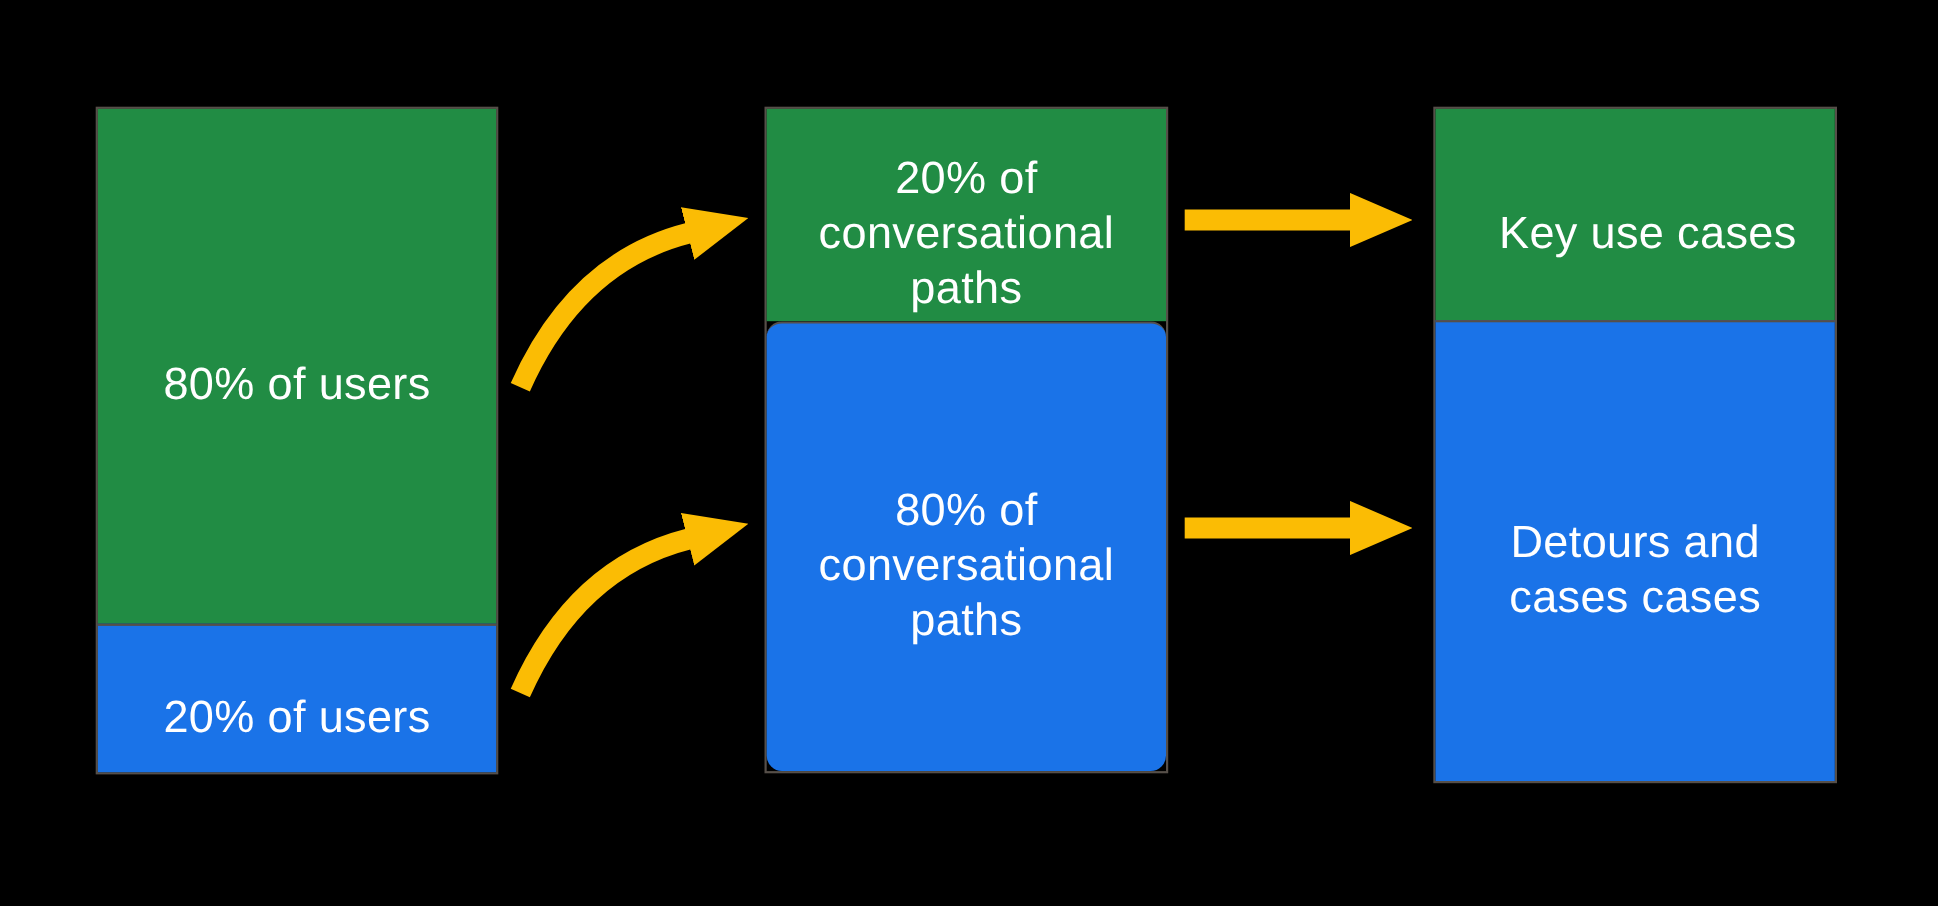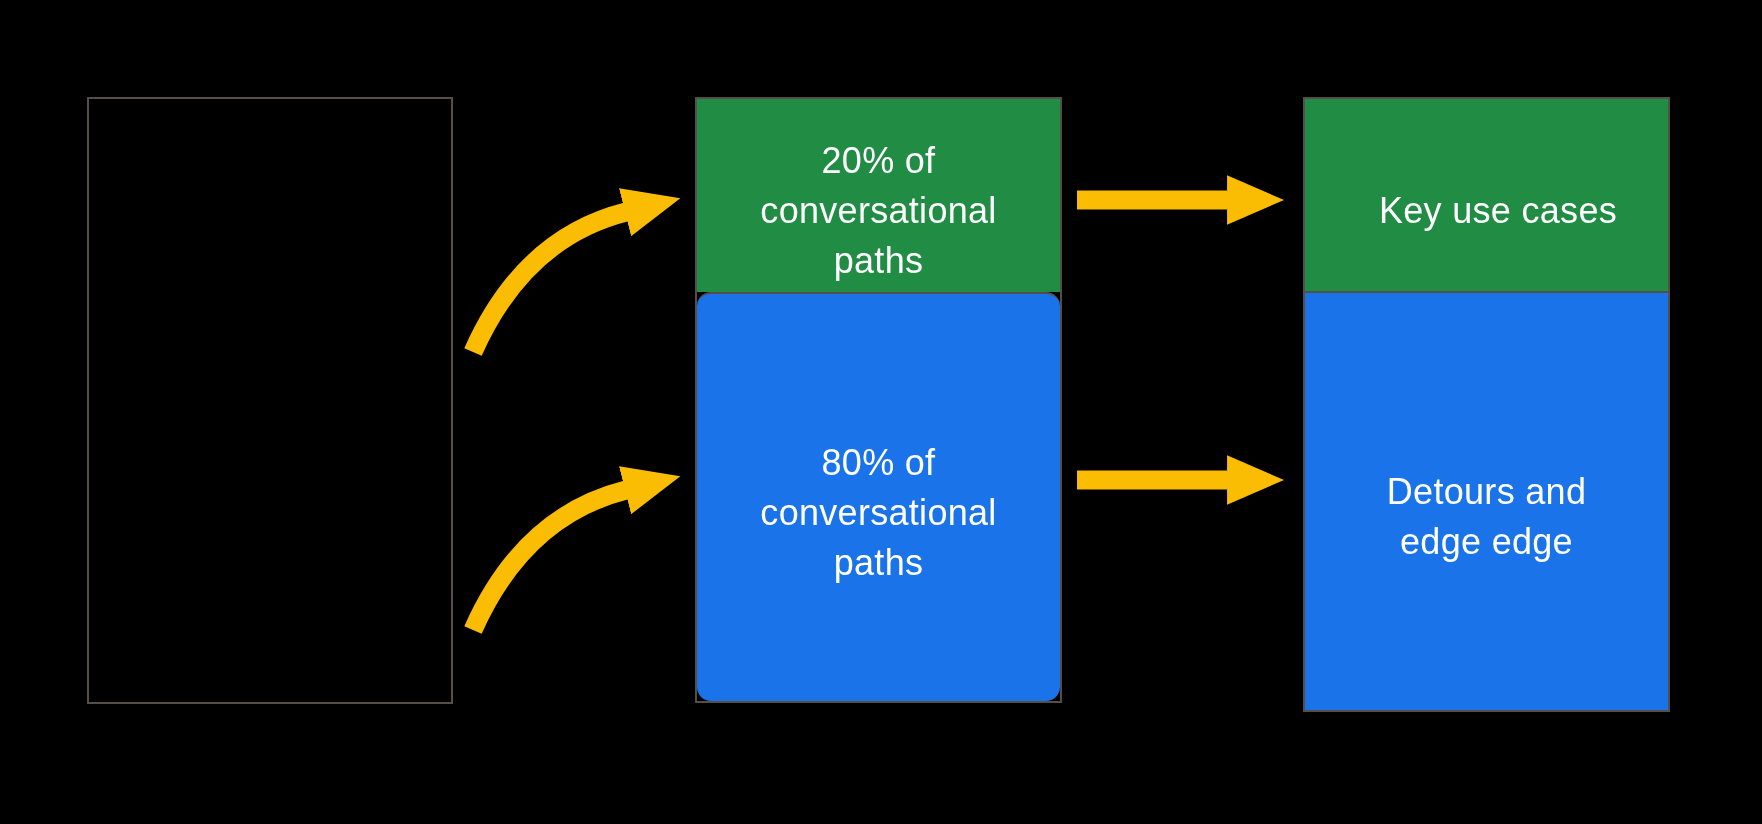--- a/index.html
+++ b/index.html
@@ -30,21 +30,21 @@
     align-items: center;
     justify-content: center;
     text-align: center;
     overflow: hidden;
   }
   .seg + .seg { border-top: 2px solid var(--border, #564f49); }
   .seg-green { background: var(--green, #218c44); }
   .seg-blue  { background: var(--blue,  #1a73e8); }
   .seg-label {
     color: var(--text, #ffffff);
-    font-size: 36px;
+    font-size: 41px;
     line-height: 50px;
     font-weight: 400;
     letter-spacing: 0.3px;
     white-space: pre-line;
     margin-top: 31px;
   }
   #arrows {
     position: absolute;
     left: 0;
     top: 0;
@@ -56,20 +56,26 @@
     stroke-width: 19px;
   }
   .arrow-head { fill: var(--arrow, #fbbc04); }
 </style>
 </head>
 <body>
 
 <div id="canvas">
 
   <div class="bar" id="bar-users">
+    <div class="seg seg-green" style="flex: 0 0 468px;">
+      <span class="seg-label">80% of users</span>
+    </div>
+    <div class="seg seg-blue" style="flex: 1 1 auto;">
+      <span class="seg-label">20% of users</span>
+    </div>
   </div>
 
   <div class="bar" id="bar-paths">
     <div class="seg seg-green" style="flex: 0 0 193px;">
       <span class="seg-label">20% of
 conversational
 paths</span>
     </div>
     <div class="seg seg-blue" style="flex: 1 1 auto; border-radius: 14px;">
       <span class="seg-label">80% of
@@ -77,21 +83,21 @@
 paths</span>
     </div>
   </div>
 
   <div class="bar" id="bar-outcomes">
     <div class="seg seg-green" style="flex: 0 0 192px; padding-left: 23px;">
       <span class="seg-label">Key use cases</span>
     </div>
     <div class="seg seg-blue" style="flex: 1 1 auto;">
       <span class="seg-label">Detours and
-edge edge</span>
+cases cases</span>
     </div>
   </div>
 
   <svg id="arrows" width="1762" height="824" viewBox="0 0 1762 824" xmlns="http://www.w3.org/2000/svg">
     <defs>
       <marker id="ah" viewBox="0 0 3 2.6" markerWidth="3" markerHeight="2.6" refX="0.05" refY="1.3" orient="auto" markerUnits="strokeWidth">
         <path class="arrow-head" d="M0,0 L3,1.3 L0,2.6 Z"></path>
       </marker>
     </defs>
     <path class="arrow-path" marker-end="url(#ah)" d="M473,352 C505,280 555,230 626,212"></path>

